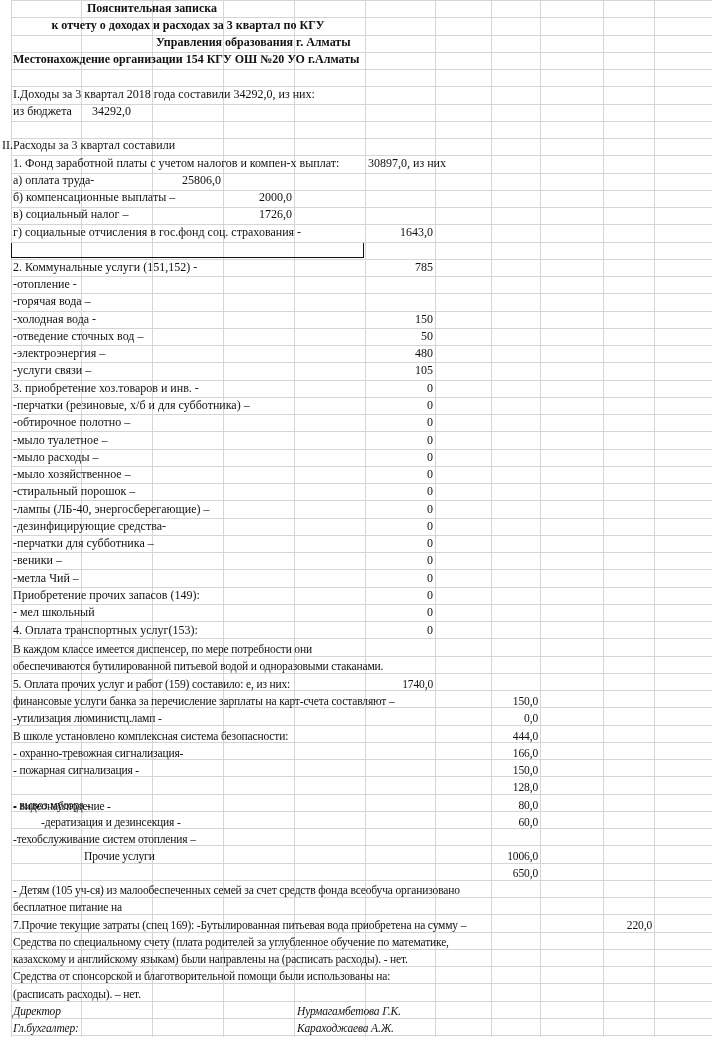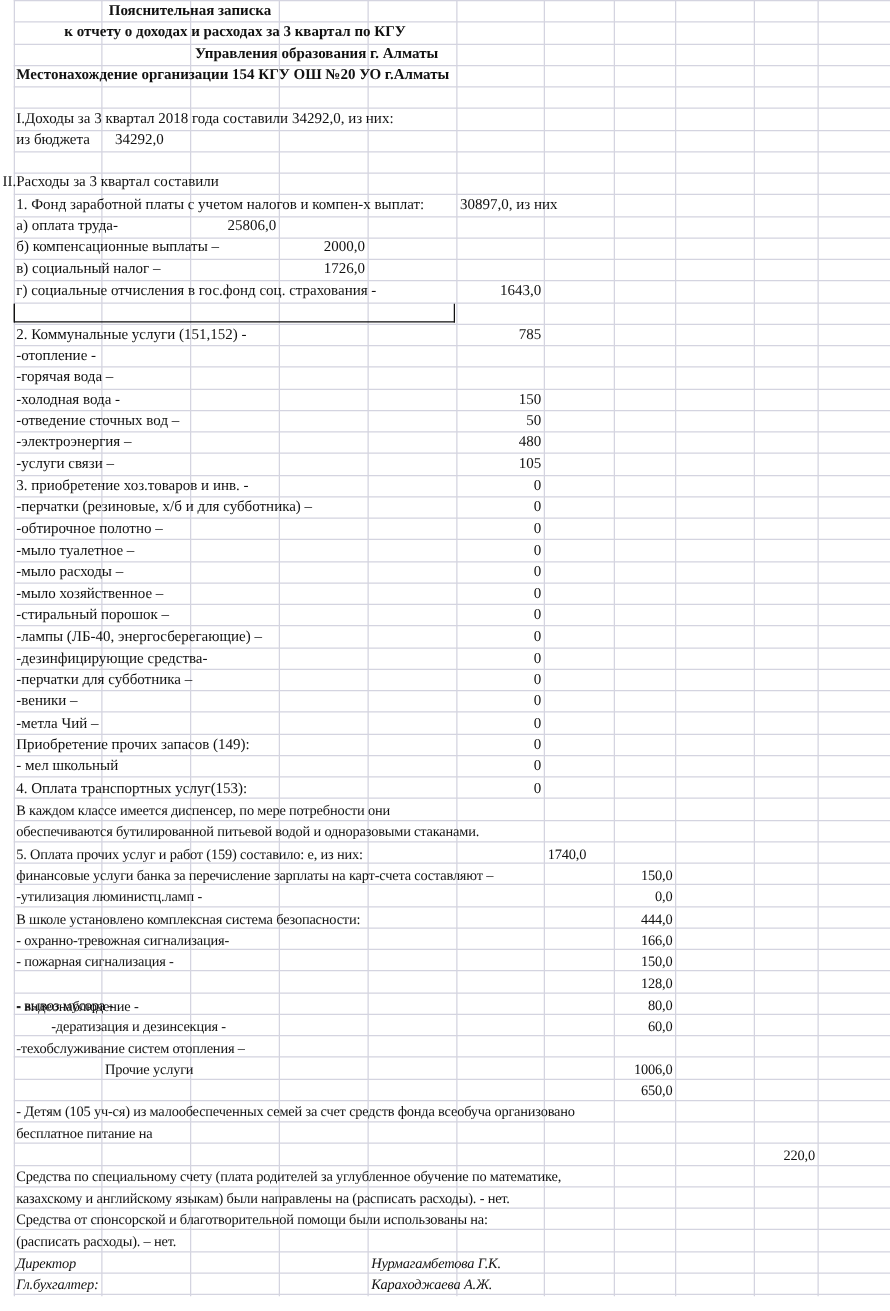--- a/index.html
+++ b/index.html
@@ -187,29 +187,30 @@
       <div class="cell lower" style="left: 13px; top: 813.75px; padding-left: 28px;"> -дератизация и дезинсекция -</div>
       <div class="cell r lower" style="left: 491px; width: 47px; top: 813.75px;">60,0</div>
       <div class="cell lower" style="left: 13px; top: 831px;"> -техобслуживание систем отопления –</div>
       <div class="cell r lower" style="left: 491px; width: 47px; top: 831px;"></div>
     </div>
 
   <div class="cell lower" style="left:13px;top:641px;">В каждом классе  имеется диспенсер, по мере потребности они</div>
   <div class="cell lower" style="left:13px;top:658px;"> обеспечиваются бутилированной питьевой водой и одноразовыми стаканами.</div>
 
   <div class="cell lower" style="left:13px;top:676px;">5. Оплата прочих услуг и работ (159) составило: е, из них:</div>
-  <div class="cell lower r" style="left:365px;width:68px;top:676px;margin-left:36px;">1740,0</div>
+  <div class="cell lower r" style="left:365px;width:68px;top:676px;">1740,0</div>
 
   <div class="cell lower" style="left:84px;top:848px;">Прочие услуги</div>
   <div class="cell lower r" style="left:491px;width:47px;top:848px;">1006,0</div>
 
   <div class="cell lower r" style="left:491px;width:47px;top:865px;">650,0</div>
   <div class="cell lower" style="left:13px;top:882px;"> - Детям (105 уч-ся) из малообеспеченных семей за счет средств фонда всеобуча организовано</div>
   <div class="cell lower" style="left:13px;top:899px;"> бесплатное питание на</div>
 
+  <div class="cell lower" style="left:13px;top:917px;">7.Прочие текущие затраты (спец 169): -Бутылированная питьевая вода приобретена на сумму –</div>
   <div class="cell lower r" style="left:603px;width:49px;top:917px;">220,0</div>
 
   <div class="cell lower" style="left:13px;top:934px;">Средства по специальному счету (плата родителей за углубленное обучение по математике,</div>
   <div class="cell lower" style="left:13px;top:951px;"> казахскому и английскому языкам) были направлены на (расписать расходы).  - нет.</div>
   <div class="cell lower" style="left:13px;top:968px;">Средства от спонсорской и благотворительной помощи были использованы на:</div>
   <div class="cell lower" style="left:13px;top:986px;">(расписать расходы). – нет.</div>
 
   <div class="cell lower i" style="left:13px;top:1003px;">Директор</div>
   <div class="cell lower i" style="left:297px;top:1003px;">Нурмагамбетова Г.К.</div>
   <div class="cell lower i" style="left:13px;top:1020px;">Гл.бухгалтер:</div>

